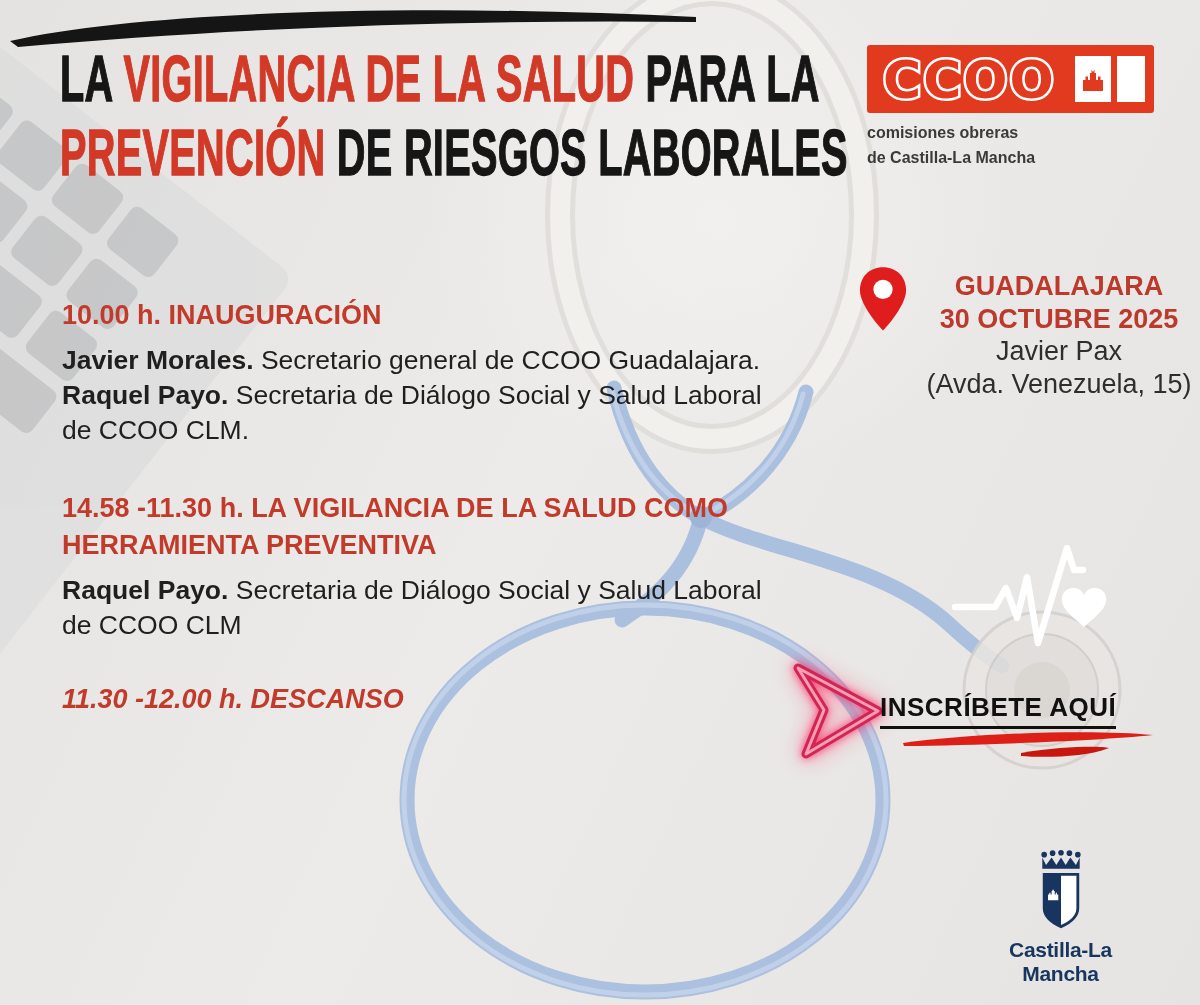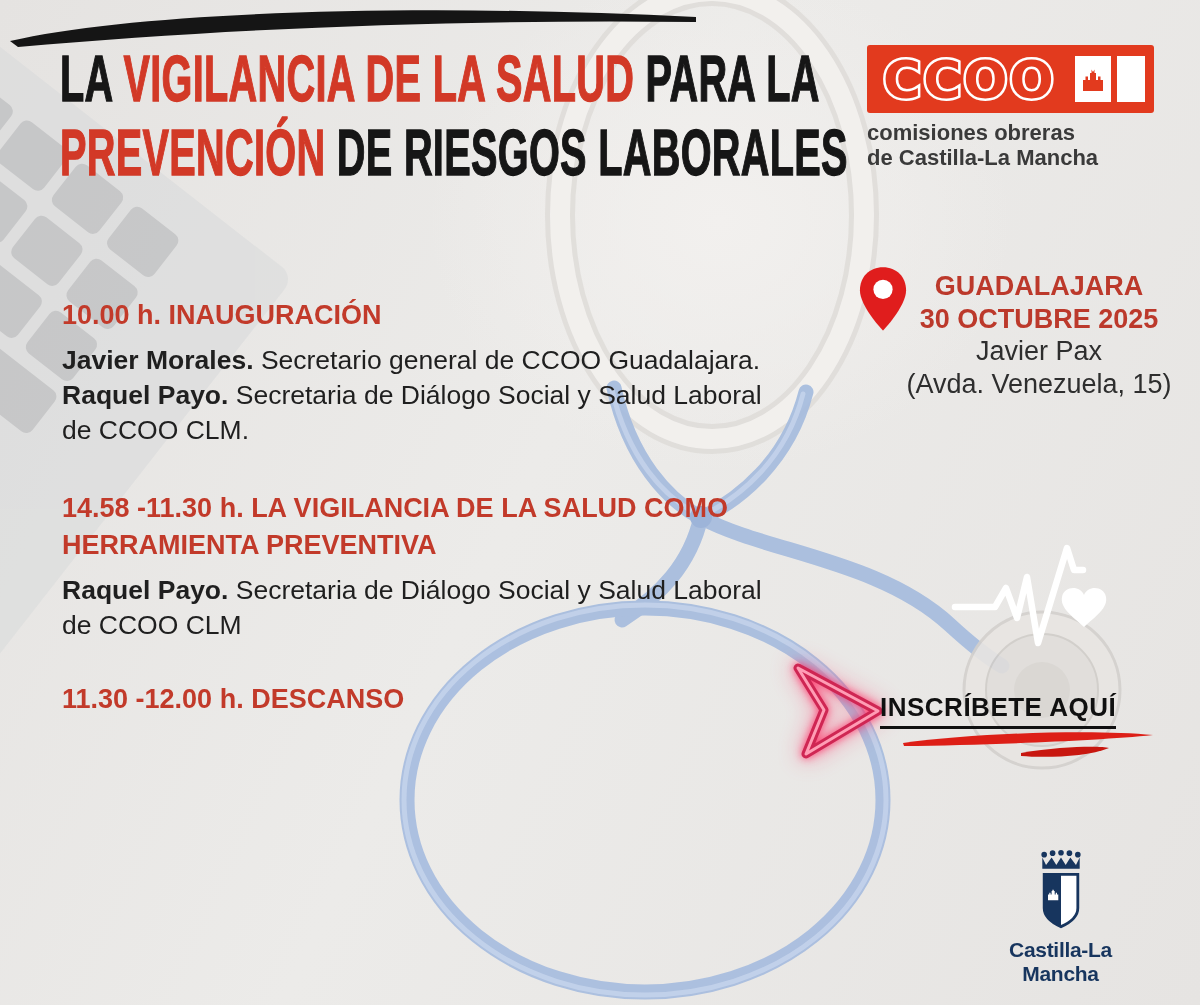--- a/index.html
+++ b/index.html
@@ -18,30 +18,30 @@
     transform:scaleX(0.62);transform-origin:left top;color:#161616;
     -webkit-text-stroke:1.3px currentColor;letter-spacing:0.5px;
   }
   .title-line .red{color:#d23927;-webkit-text-stroke:1.3px #d23927;}
   .t1{top:47px;} .t2{top:121px;}
   
   .sched{position:absolute;left:62px;color:#1f1f1f;font-size:26.5px;line-height:35px;white-space:nowrap;}
   .sched .hd{color:#c23a2a;font-weight:700;font-size:27px;line-height:37px;}
   .sched .hd-gap{height:9px;}
   .sched b{font-weight:700;}
-  .s1{top:297px;} .s2{top:490px;} .s3{top:681px;} .s4{top:751px;}
+  .s1{top:297px;} .s2{top:490px;} .s3{top:681px;font-style:italic;} .s4{top:751px;}
   
   .ccoo{position:absolute;left:855px;top:45px;width:290px;margin-left:12px;}
   .ccoo-box{position:relative;width:287px;height:68px;background:#e23a1e;border-radius:3px;}
-  .ccoo-tag{margin-top:7px;color:#3a3a3a;font-weight:700;font-size:22px;line-height:25px;}
+  .ccoo-tag{margin-top:7px;color:#3a3a3a;font-weight:700;font-size:16px;line-height:25px;}
   .ccoo-castlebox{position:absolute;left:208px;top:11px;width:36px;height:46px;background:#fff;
     display:flex;align-items:center;justify-content:center;box-shadow:inset 0 0 0 2px #fff;}
   .ccoo-whiterect{position:absolute;left:250px;top:11px;width:28px;height:46px;background:#fff;}
   
-  .event{position:absolute;left:904px;top:270px;width:270px;text-align:center;line-height:32.5px;white-space:nowrap;}
+  .event{position:absolute;left:924px;top:270px;width:270px;text-align:center;line-height:32.5px;white-space:nowrap;}
   .event .red{color:#bc392b;font-weight:700;font-size:27px;}
   .event .dark{color:#2e2e2e;font-size:27px;}
   
   .cta{position:absolute;left:880px;top:692px;font-size:26px;font-weight:700;color:#101010;
     letter-spacing:0.5px;border-bottom:3.5px solid #101010;padding-bottom:3px;pointer-events:auto;
     text-decoration:none;display:inline-block;}
   
   .clm{position:absolute;left:973px;top:850px;width:175px;text-align:center;color:#17355e;}
   .clm-text{font-size:21px;font-weight:700;letter-spacing:-0.3px;margin-top:2px;}
   .arrow-svg{filter:drop-shadow(0 0 4px rgba(255,45,100,.85)) drop-shadow(0 0 11px rgba(255,45,100,.45));}

